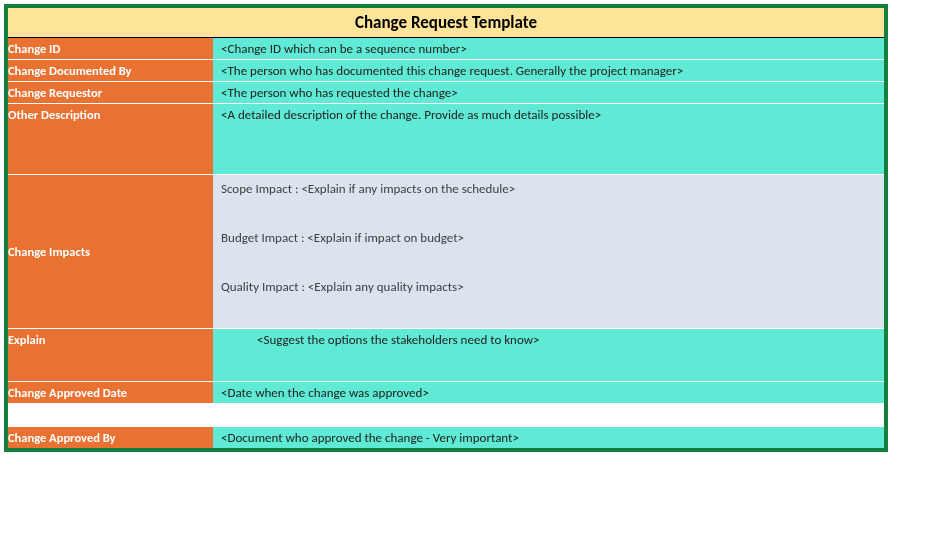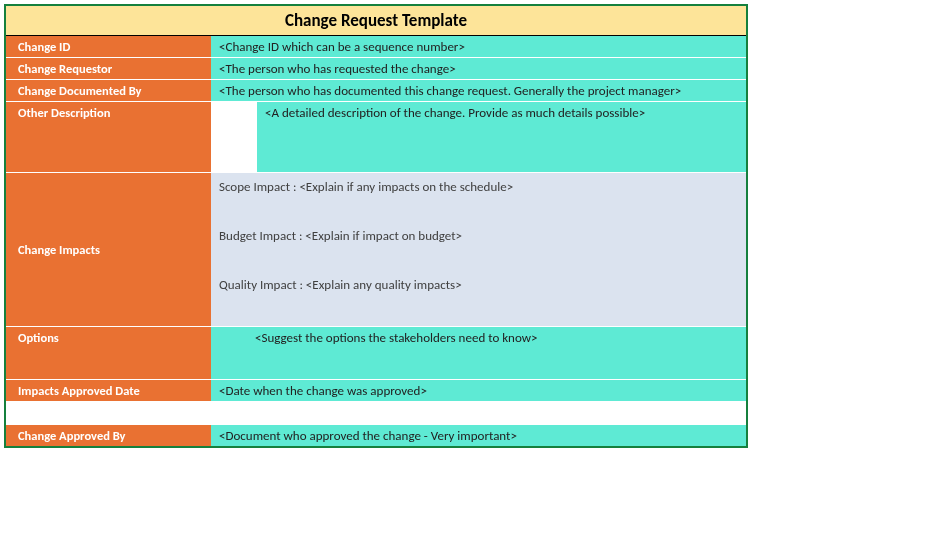--- a/index.html
+++ b/index.html
@@ -7,22 +7,22 @@
       margin: 0;
       padding: 0;
     }
     body {
       font-family: Calibri, 'Segoe UI', Arial, sans-serif;
       font-size: 13px;
       background: #fff;
       padding: 4px;
     }
     .container {
-      width: 744px;
-      border: 2px solid #15803d;
+      width: 884px;
+      border: 4px solid #15803d;
     }
     .title-bar {
       background: #fde499;
       border-bottom: 1px solid #000;
       text-align: center;
       padding: 4px 0;
       font-weight: bold;
       font-size: 17px;
       color: #000;
     }
@@ -33,38 +33,37 @@
     .row:last-child {
       border-bottom: none;
       margin-top: 23px;
     }
     .label-cell {
       width: 205px;
       flex-shrink: 0;
       background: #e97132;
       color: #fff;
       font-weight: bold;
-      padding: 3px 12px;
+      padding: 3px 0;
       font-size: 12.5px;
       display: flex;
       align-items: flex-start;
     }
     .label-cell.vcenter {
       align-items: center;
     }
     .value-cell {
       flex: 1;
       background: #5eead4;
       color: #222;
       padding: 3px 8px;
       font-size: 13px;
     }
     .value-cell.tall {
       min-height: 70px;
-      margin-left: 46px;
     }
     .impact-block {
       flex: 1;
       background: #dbe3ef;
       color: #404040;
       padding: 0;
     }
     .impact-item {
       padding: 6px 8px 28px 8px;
       font-size: 13px;
@@ -82,50 +81,50 @@
 
 <div class="container">
   <div class="title-bar">Change Request Template</div>
 
   <div class="row">
     <div class="label-cell">Change ID</div>
     <div class="value-cell">&lt;Change ID which can be a sequence number&gt;</div>
   </div>
 
   <div class="row">
-    <div class="label-cell">Change Requestor</div>
-    <div class="value-cell">&lt;The person who has requested the change&gt;</div>
+    <div class="label-cell">Change Documented By</div>
+    <div class="value-cell">&lt;The person who has documented this change request. Generally the project manager&gt;</div>
   </div>
 
   <div class="row">
-    <div class="label-cell">Change Documented By</div>
-    <div class="value-cell">&lt;The person who has documented this change request. Generally the project manager&gt;</div>
+    <div class="label-cell">Change Requestor</div>
+    <div class="value-cell">&lt;The person who has requested the change&gt;</div>
   </div>
 
   <div class="row">
     <div class="label-cell">Other Description</div>
     <div class="value-cell tall">&lt;A detailed description of the change. Provide as much details possible&gt;</div>
   </div>
 
   <div class="row">
     <div class="label-cell vcenter">Change Impacts</div>
     <div class="impact-block">
       <div class="impact-item">Scope Impact   :  &lt;Explain if any impacts on the schedule&gt;</div>
       <div class="impact-item">Budget Impact  :  &lt;Explain if impact on budget&gt;</div>
       <div class="impact-item">Quality Impact  :  &lt;Explain any quality impacts&gt;</div>
     </div>
   </div>
 
   <div class="row">
-    <div class="label-cell">Options</div>
+    <div class="label-cell">Explain</div>
     <div class="value-cell options-cell">&lt;Suggest the options the stakeholders need to know&gt;</div>
   </div>
 
   <div class="row">
-    <div class="label-cell">Impacts Approved Date</div>
+    <div class="label-cell">Change Approved Date</div>
     <div class="value-cell">&lt;Date when the change was approved&gt;</div>
   </div>
 
   <div class="row">
     <div class="label-cell">Change Approved By</div>
     <div class="value-cell">&lt;Document who approved the change - Very important&gt;</div>
   </div>
 </div>
 
 </body></html>

